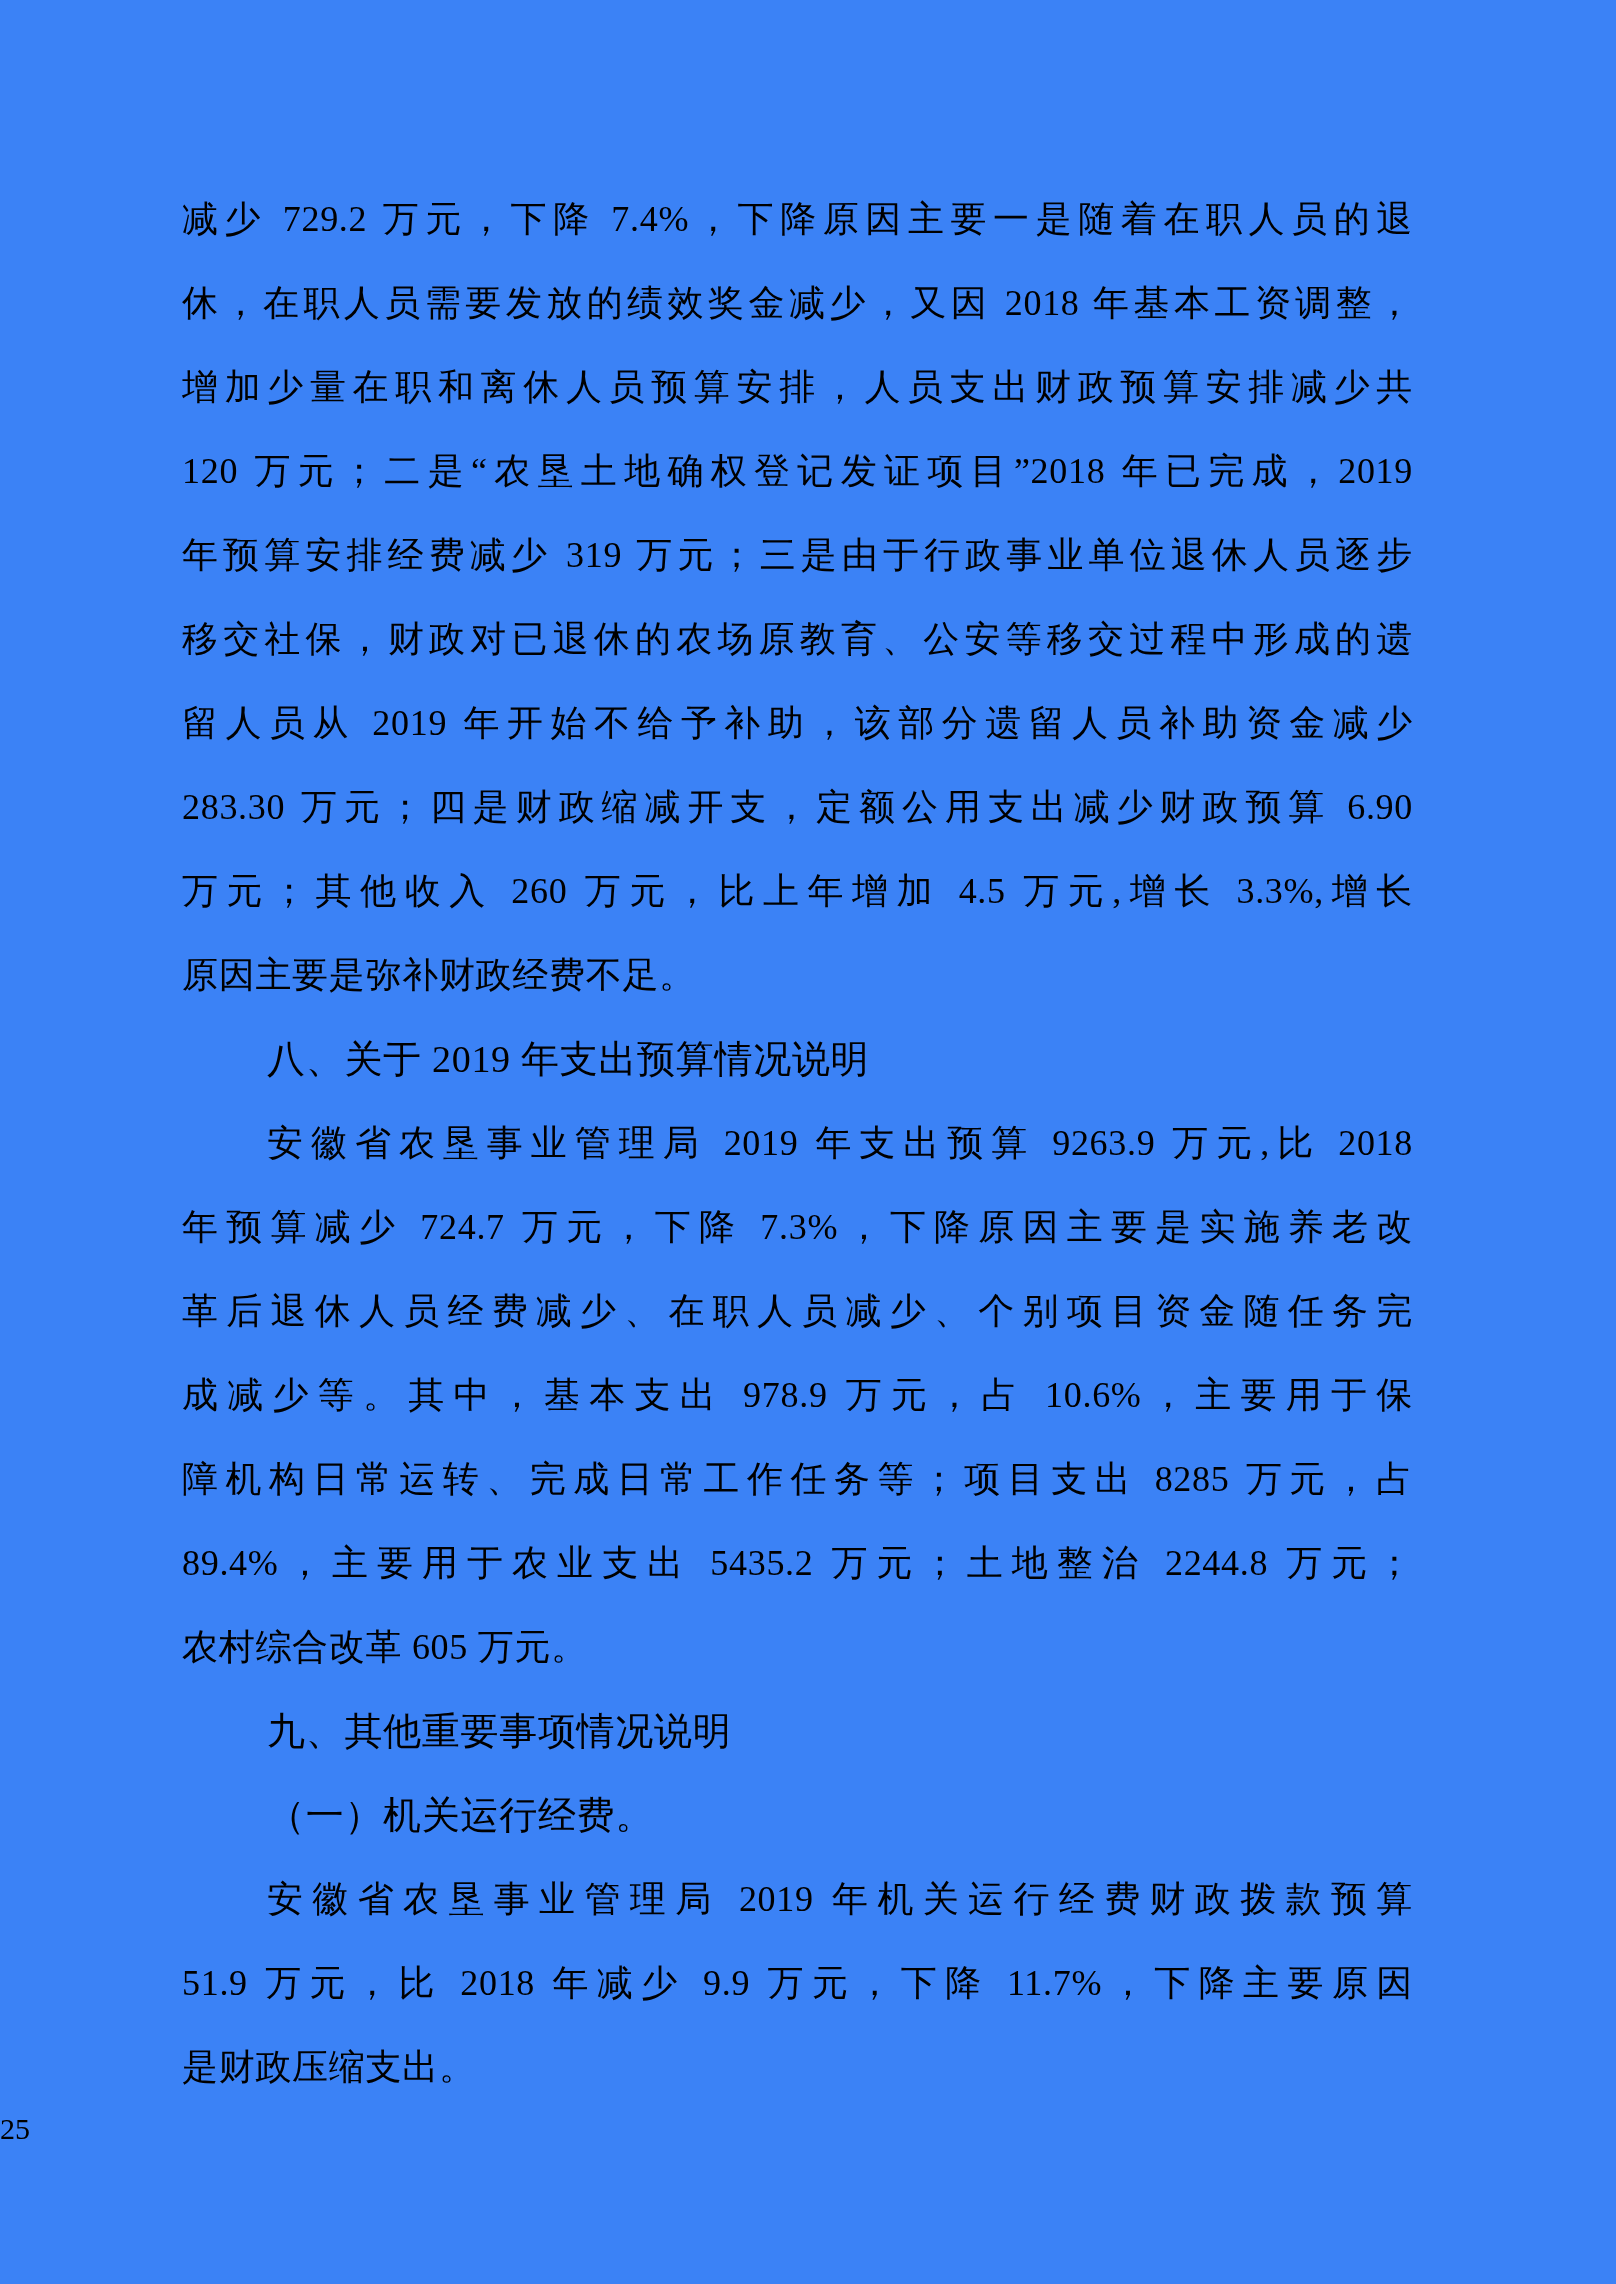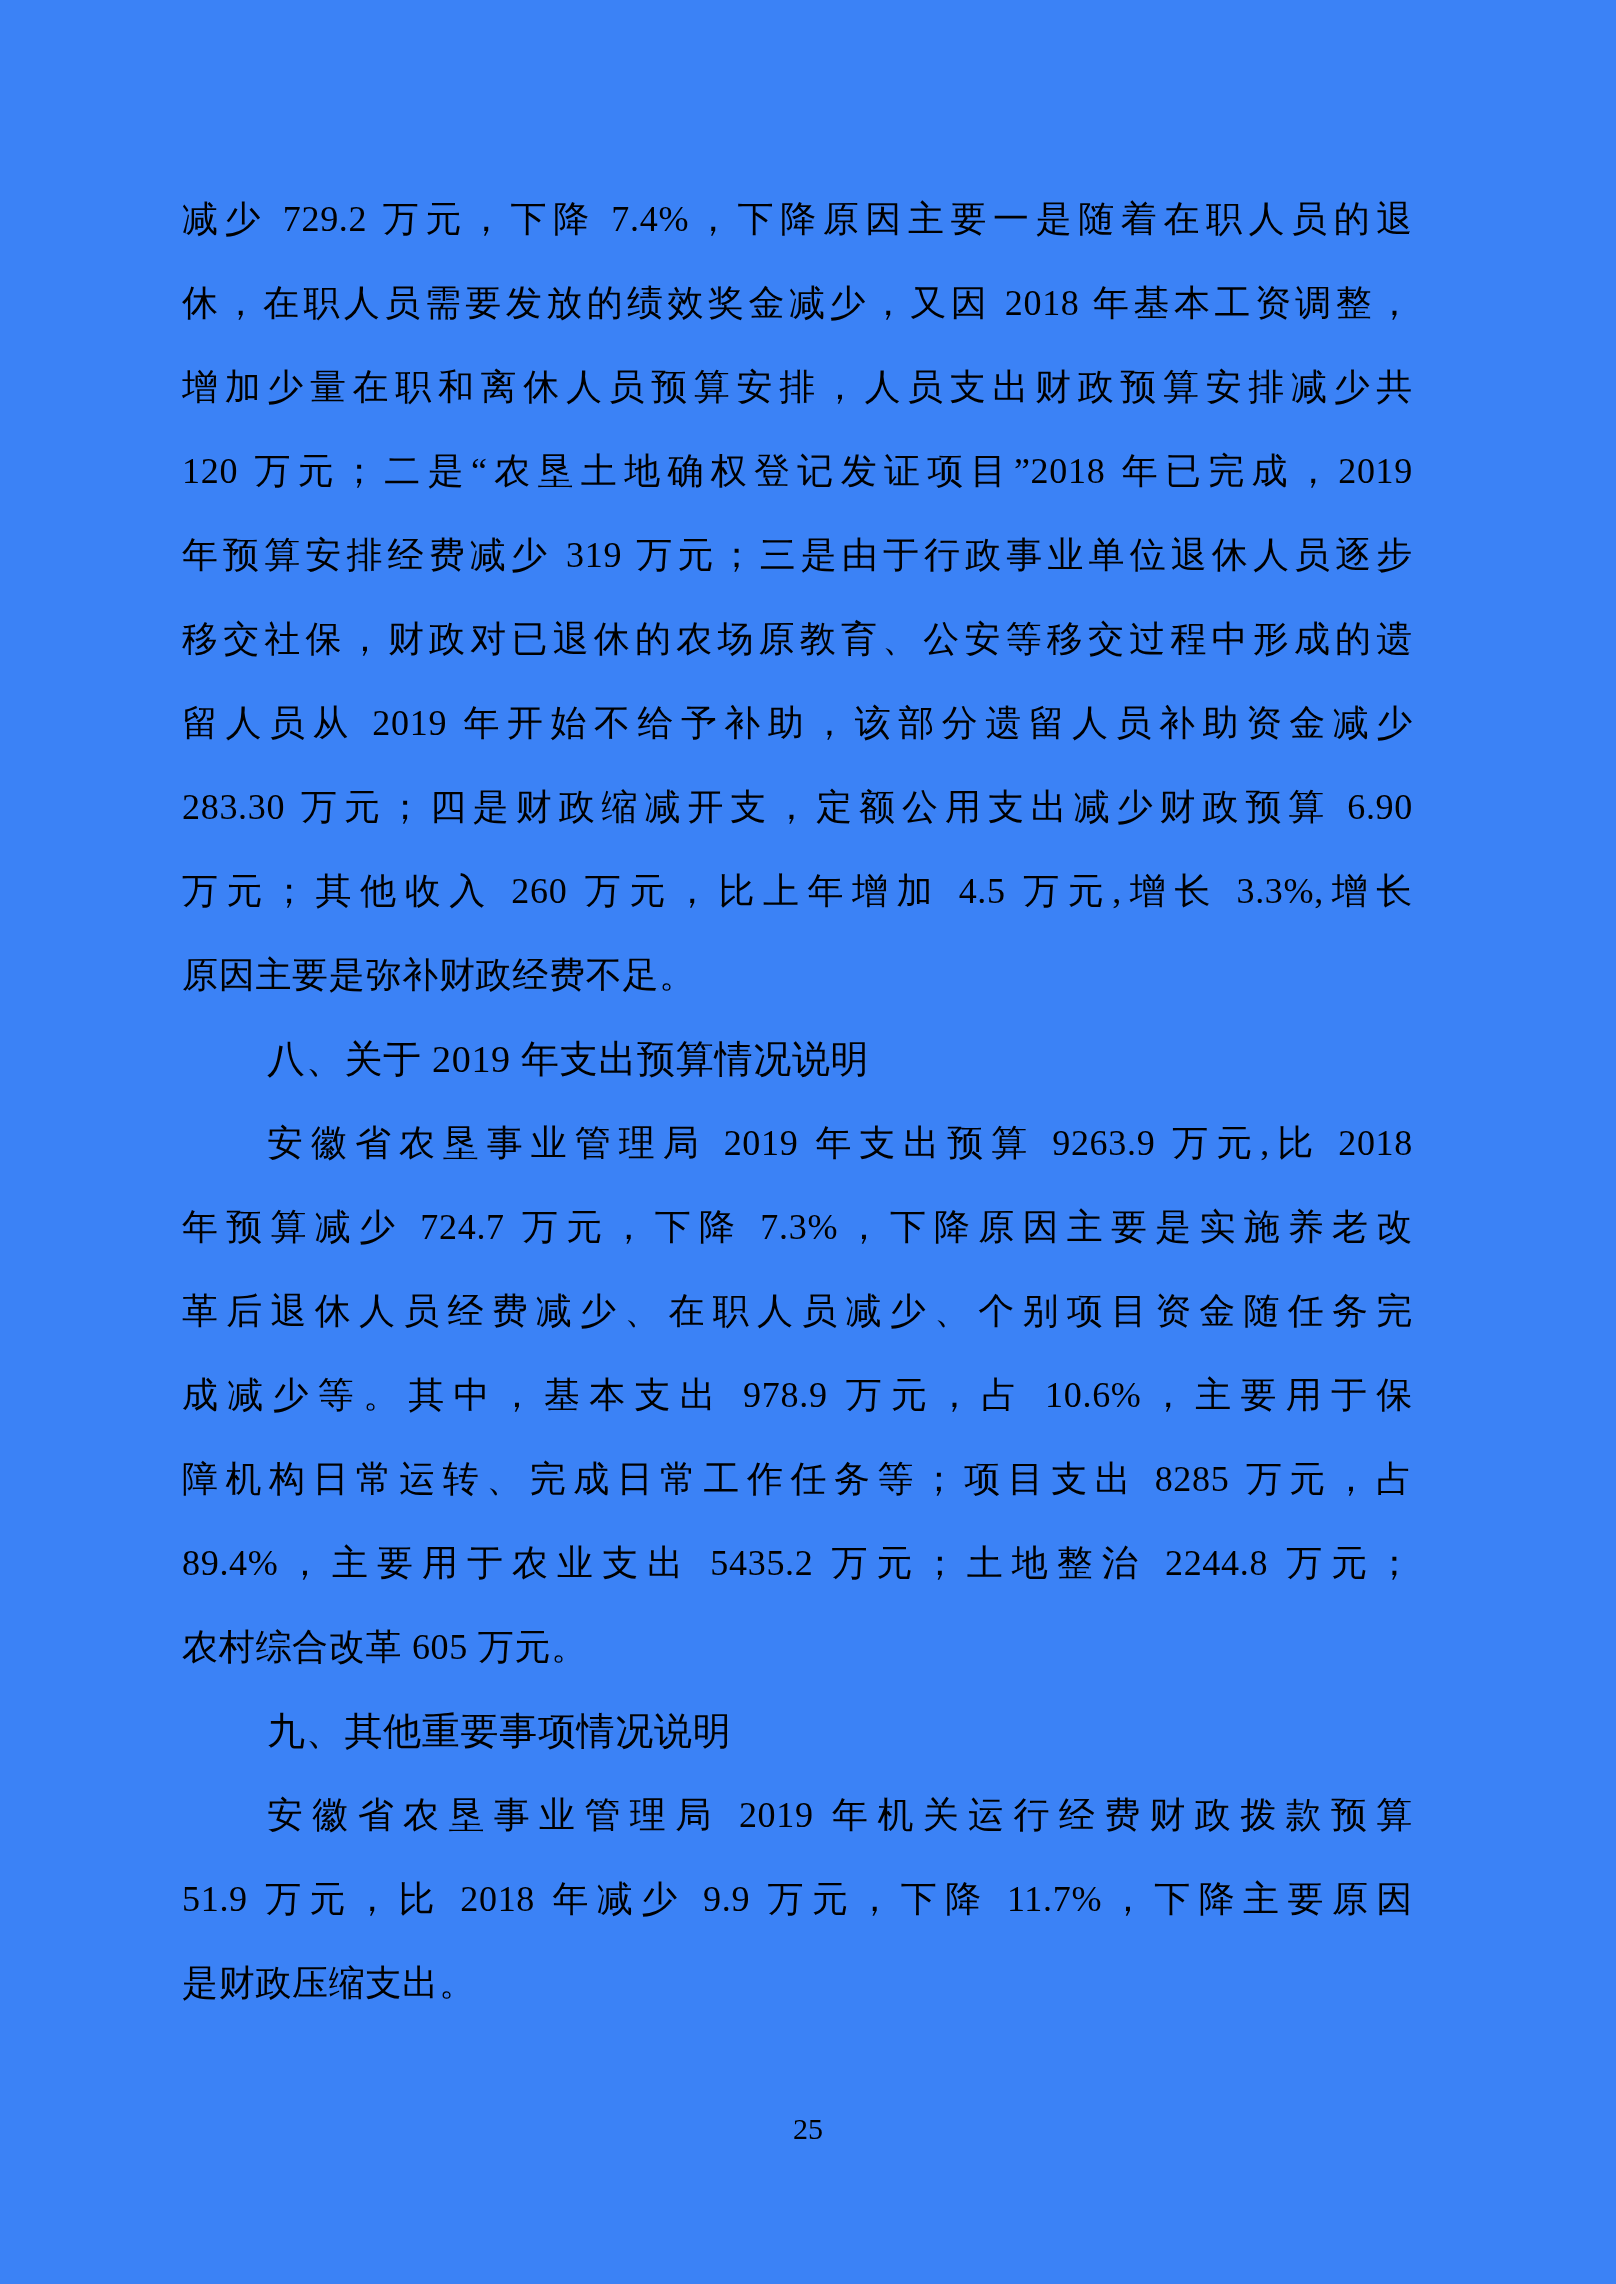--- a/index.html
+++ b/index.html
@@ -46,21 +46,20 @@
     text-align-last: left;
   }
   .ind {
     text-indent: 85px;
   }
   .page-number {
     position: absolute;
     left: 0;
     top: 2106px;
     width: 100%;
-    text-align: center;
     font-size: 30px;
     line-height: 46px;
     color: #000000;
   }
 </style>
 </head>
 <body>
 
 <div class="page">
   <div class="text-block">
@@ -76,20 +75,21 @@
     <div class="line end">原因主要是弥补财政经费不足。</div>
     <div class="line heading ind">八、关于 2019 年支出预算情况说明</div>
     <div class="line jst ind">安徽省农垦事业管理局 2019 年支出预算 9263.9 万元,比 2018</div>
     <div class="line jst">年预算减少 724.7 万元，下降 7.3%，下降原因主要是实施养老改</div>
     <div class="line jst">革后退休人员经费减少、在职人员减少、个别项目资金随任务完</div>
     <div class="line jst">成减少等。其中，基本支出 978.9 万元，占 10.6%，主要用于保</div>
     <div class="line jst">障机构日常运转、完成日常工作任务等；项目支出 8285 万元，占</div>
     <div class="line jst">89.4%，主要用于农业支出 5435.2 万元；土地整治 2244.8 万元；</div>
     <div class="line end">农村综合改革 605 万元。</div>
     <div class="line heading ind">九、其他重要事项情况说明</div>
+    <div class="line heading ind">（一）机关运行经费。</div>
     <div class="line jst ind">安徽省农垦事业管理局 2019 年机关运行经费财政拨款预算</div>
     <div class="line jst">51.9 万元，比 2018 年减少 9.9 万元，下降 11.7%，下降主要原因</div>
     <div class="line end">是财政压缩支出。</div>
   </div>
 
   <div class="page-number">25</div>
 </div>
 
 
 </body></html>

